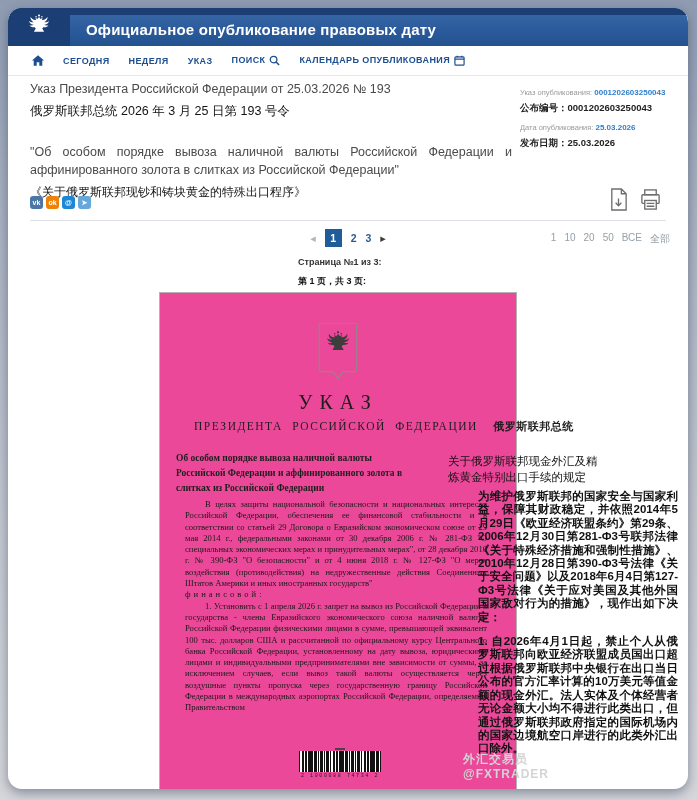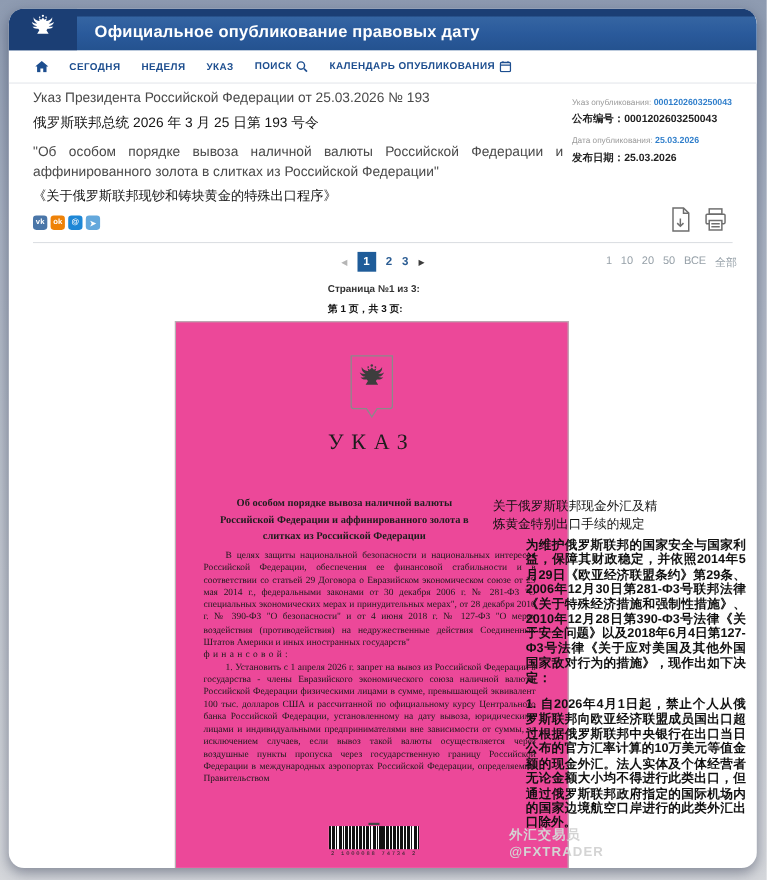--- a/index.html
+++ b/index.html
@@ -28,21 +28,21 @@
   
   .nav { position:absolute; left:0; top:38px; width:100%; height:30px; background:#fff;
     border-bottom:1px solid #e4e7eb; display:flex; align-items:center; gap:19px;
     padding-left:24px; }
   .nav a { color:#1d4e8f; font-size:9px; font-weight:bold; letter-spacing:.4px;
     text-decoration:none; display:flex; gap:4px; cursor:pointer; }
   .nav svg { display:block; }
   
   .title-block { position:absolute; left:22px; top:74px; width:482px; }
   .t-ru1 { font-size:12.5px; color:#4a4a4a; margin-bottom:7px; }
-  .t-zh1 { font-size:12.5px; color:#141414; margin-bottom:10px; }
+  .t-zh1 { font-size:12.5px; color:#141414; margin-bottom:24px; }
   .t-ru2 { font-size:12.5px; color:#4a4a4a; line-height:1.4; text-align:justify; margin-bottom:5px; }
   .t-zh2 { font-size:12px; color:#141414; }
   .meta { position:absolute; left:512px; top:80px; width:165px; }
   .m-ru { font-size:7.5px; color:#9a9a9a; margin-bottom:5px; }
   .m-ru b { color:#2f7ecb; font-weight:bold; font-size:8px; }
   .m-zh { font-size:9.5px; color:#222; font-weight:bold; margin-bottom:8px; }
   
   .share { position:absolute; left:22px; top:188px; display:flex; gap:3px; }
   .share .s { width:13px; height:13px; border-radius:3px; color:#fff; font-size:7px;
     font-weight:bold; display:flex; align-items:center; justify-content:center; cursor:pointer; }
@@ -68,21 +68,21 @@
     background:#ec4899; border:1px solid #b3b3b3; border-bottom:none; }
   .doc-emblem { position:absolute; left:50%; top:28px; transform:translateX(-50%); }
   .doc-type { position:absolute; left:0; top:98px; width:100%; text-align:center;
     font-family:"Liberation Serif", serif; font-size:20px; letter-spacing:7px;
     color:#1d1d1d; font-weight:normal; }
   .doc-issuer { position:absolute; left:34px; top:126px; white-space:nowrap;
     font-family:"Liberation Serif", serif; font-size:11.5px; letter-spacing:1.5px;
     word-spacing:5px; color:#1d1d1d; }
   .doc-issuer .zh { font-family:"Liberation Sans", sans-serif; font-weight:bold;
     font-size:11px; letter-spacing:.5px; word-spacing:0; margin-left:6px; }
-  .doc-subtitle-ru { position:absolute; left:32px; top:158px; width:242px; text-align:center;
+  .doc-subtitle-ru { position:absolute; left:16px; top:158px; width:242px; 
     font-family:"Liberation Serif", serif; font-weight:bold; font-size:9.5px;
     line-height:15px; color:#1d1d1d; }
   .doc-subtitle-zh { position:absolute; left:288px; top:160px; width:152px;
     font-weight:normal; font-size:11.5px; line-height:16px; color:#111; }
   .doc-body-ru { position:absolute; left:25px; top:206px; width:302px;
     font-family:"Liberation Serif", serif; font-size:8.6px; line-height:11.3px;
     color:#1a1a1a; text-align:justify; }
   .doc-body-ru p { text-indent:20px; }
   .decree-word { letter-spacing:3px; text-indent:0 !important; text-align:left; }
   .doc-body-zh { position:absolute; left:318px; top:197px; width:200px;
@@ -235,20 +235,24 @@
           <path fill="#3d3d3d" d="M20 5 l-2.2 2.6 -2.6-1.8 .9 3 c-3.5 .4-6.1-1.7-7.4-4.3 -.4 3.5 1.3 6.1 4.3 7.4 -2.6 .4-4.8-.4-6.5-1.7 .9 3 3.5 4.8 6.5 5.2 -1.7 .9-3.9 .9-5.6 .4 1.3 2.2 3.9 3 7 2.6 l1.3 1.7 -2.6 4.3 h14 l-2.6-4.3 1.3-1.7 c3 .4 5.6-.4 7-2.6 -1.7 .4-3.9 .4-5.6-.4 3-.4 5.6-2.2 6.5-5.2 -1.7 1.3-3.9 2.2-6.5 1.7 3-1.3 4.8-3.9 4.3-7.4 -1.3 2.6-3.9 4.8-7.4 4.3 l.9-3 -2.6 1.8 z"></path>
           <circle cx="20" cy="2.8" r="1.4" fill="#3d3d3d"></circle>
           <circle cx="16" cy="4.6" r="1" fill="#3d3d3d"></circle>
           <circle cx="24" cy="4.6" r="1" fill="#3d3d3d"></circle>
         </g>
       </svg>
     </div>
 
     <div class="doc-type">УКАЗ</div>
 
+    <div class="doc-issuer">
+      <span>ПРЕЗИДЕНТА РОССИЙСКОЙ ФЕДЕРАЦИИ</span>
+      <span class="zh">俄罗斯联邦总统</span>
+    </div>
 
     <div class="doc-subtitle-ru">Об особом порядке вывоза наличной валюты Российской Федерации и аффинированного золота в слитках из Российской Федерации</div>
     <div class="doc-subtitle-zh">关于俄罗斯联邦现金外汇及精炼黄金特别出口手续的规定</div>
 
     <div class="doc-body-ru">
       <p>В целях защиты национальной безопасности и национальных интересов Российской Федерации, обеспечения ее финансовой стабильности и в соответствии со статьей 29 Договора о Евразийском экономическом союзе от 29 мая 2014 г., федеральными законами от 30 декабря 2006 г. № 281-ФЗ "О специальных экономических мерах и принудительных мерах", от 28 декабря 2010 г. № 390-ФЗ "О безопасности" и от 4 июня 2018 г. № 127-ФЗ "О мерах воздействия (противодействия) на недружественные действия Соединенных Штатов Америки и иных иностранных государств"</p>
       <p class="decree-word">финансовой:</p>
       <p>1. Установить с 1 апреля 2026 г. запрет на вывоз из Российской Федерации в государства - члены Евразийского экономического союза наличной валюты Российской Федерации физическими лицами в сумме, превышающей эквивалент 100 тыс. долларов США и рассчитанной по официальному курсу Центрального банка Российской Федерации, установленному на дату вывоза, юридическими лицами и индивидуальными предпринимателями вне зависимости от суммы, за исключением случаев, если вывоз такой валюты осуществляется через воздушные пункты пропуска через государственную границу Российской Федерации в международных аэропортах Российской Федерации, определяемых Правительством</p>
     </div>
 

